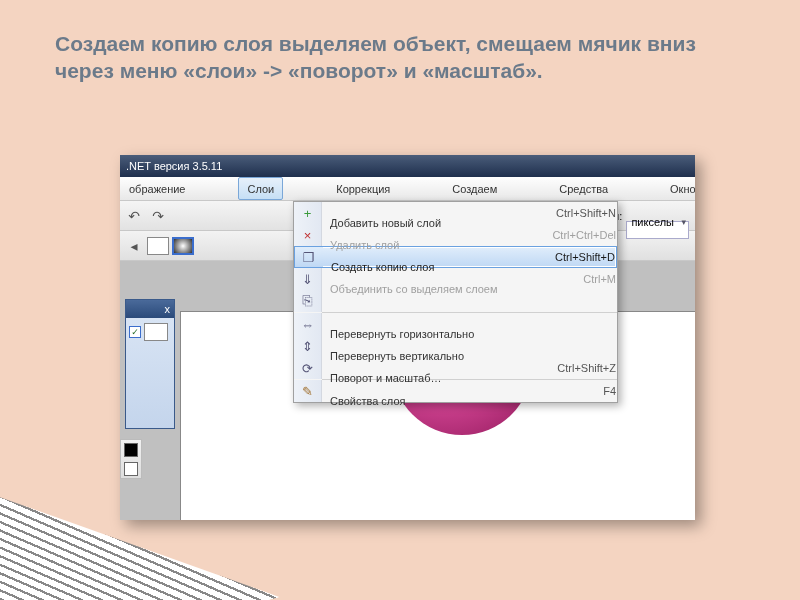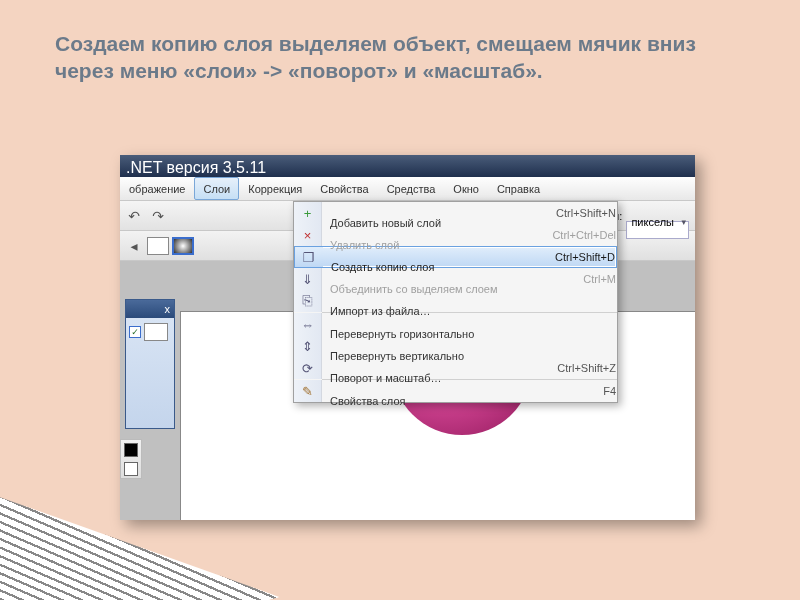--- a/index.html
+++ b/index.html
@@ -28,32 +28,33 @@
       width: 575px;
       height: 365px;
       box-shadow: 6px 6px 14px rgba(0,0,0,0.35);
       background: #fff;
       overflow: hidden;
     }
     .titlebar {
       height: 22px;
       background: linear-gradient(#4a5d7a, #1f2f4d);
       color: #fff;
-      font-size: 16px;
-      display: flex;
-      align-items: flex-end;
+      font-size: 11px;
+      display: flex;
+      align-items: center;
       padding-left: 6px;
     }
     .menubar {
       height: 24px;
       background: linear-gradient(#fefefe, #e8e8e8);
       display: flex;
       align-items: center;
       font-size: 11px;
       border-bottom: 1px solid #c8c8c8;
+      gap: 44px;
     }
     .menu-item {
       padding: 0 9px;
       height: 100%;
       display: flex;
       align-items: center;
       color: #333;
     }
     .menu-item.open {
       background: linear-gradient(#e6f0fa, #c6dff5);
@@ -291,21 +292,21 @@
 
 <div class="app-window">
   <div class="titlebar">
     <span>.NET версия 3.5.11</span>
   </div>
 
   <div class="menubar">
     <div class="menu-item">ображение</div>
     <div class="menu-item open">Слои</div>
     <div class="menu-item">Коррекция</div>
-    <div class="menu-item">Свойства</div>
+    <div class="menu-item">Создаем</div>
     <div class="menu-item">Средства</div>
     <div class="menu-item">Окно</div>
     <div class="menu-item">Справка</div>
   </div>
 
   <div class="toolbar">
     <div class="tb-icon">↶</div>
     <div class="tb-icon">↷</div>
     <div class="tb-right">
       <span>ерения:</span>
@@ -368,21 +369,20 @@
         <div class="dd-icon-col">
           <span class="ico" style="color: rgb(85, 85, 119);">⇓</span>
         </div>
         <div class="dd-label">Объединить со выделяем слоем</div>
         <div class="dd-shortcut">Ctrl+M</div>
       </div>
       <div class="dd-row">
         <div class="dd-icon-col">
           <span class="ico" style="color: rgb(85, 85, 119);">⎘</span>
         </div>
-        <div class="dd-label">Импорт из файла…</div>
         <div class="dd-shortcut"></div>
       </div>
       <div class="dd-sep"></div>
       <div class="dd-row">
         <div class="dd-icon-col">
           <span class="ico" style="color: rgb(85, 85, 119);">⇔</span>
         </div>
         <div class="dd-label">Перевернуть горизонтально</div>
         <div class="dd-shortcut"></div>
       </div>

